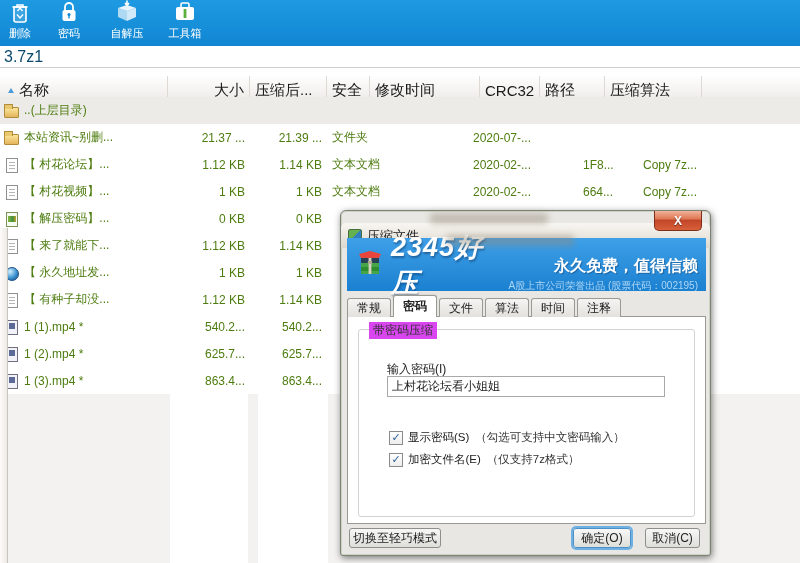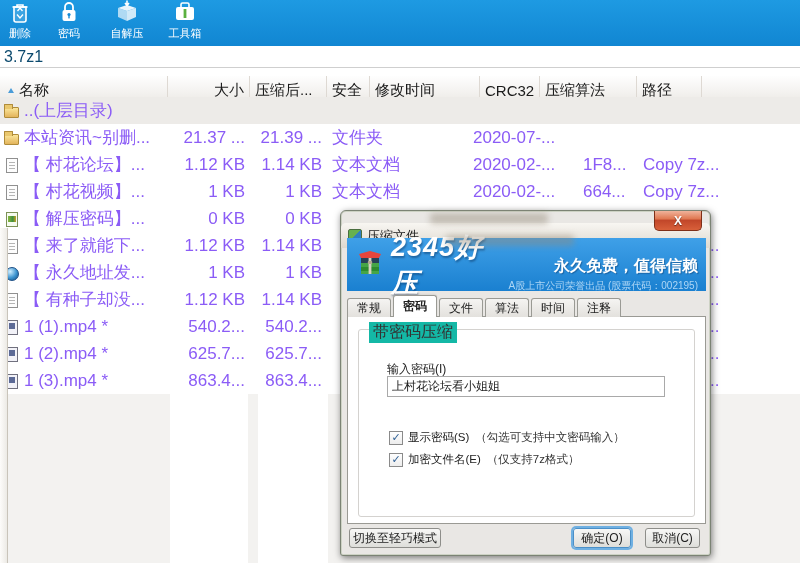--- a/index.html
+++ b/index.html
@@ -27,21 +27,21 @@
   .hc.right{justify-content:flex-end;}
   .sortarrow{width:0;height:0;border-left:3px solid transparent;border-right:3px solid transparent;
     border-bottom:5px solid #4a9cd8;display:inline-block;margin:0 5px 0 3px;}
 
   
   .c-name{width:168px;} .c-size{width:82px;} .c-packed{width:77px;} .c-type{width:98px;}
   .c-sec{width:43px;} .c-time{width:110px;} .c-crc{width:60px;} .c-method{width:97px;} .c-path{width:65px;}
 
   
   .rows{position:absolute;left:0;top:97px;width:800px;}
-  .row{display:flex;height:27px;align-items:center;font-size:17px;color:#8b5cf6;background:#fff;}
+  .row{display:flex;height:27px;align-items:center;font-size:12px;color:#4d7c0f;background:#fff;}
   .row.uprow{background:#edebe8;}
   .cell{box-sizing:border-box;padding:0 5px;white-space:nowrap;overflow:hidden;}
   .cell.right{text-align:right;}
   .namecell{display:flex;align-items:center;padding-left:4px;}
 
   
   .emptyarea{position:absolute;left:0;top:394px;width:800px;height:169px;background:#f3f2f0;}
   .strip{position:absolute;top:0;height:169px;background:#fff;}
   .strip1{left:170px;width:78px;} .strip2{left:258px;width:70px;}
   .left-edge{position:absolute;left:0;top:228px;width:7px;height:335px;
@@ -89,21 +89,21 @@
   .tabsrow{position:absolute;left:6px;top:84px;height:21px;display:flex;align-items:flex-end;z-index:2;}
   .tab{font-size:12px;color:#222;background:linear-gradient(180deg,#f5f4f2,#e3e1dd);
     border:1px solid #9a9a94;border-bottom:none;border-radius:3px 3px 0 0;
     padding:2px 9px 2px 9px;margin-right:2px;position:relative;top:1px;height:14px;line-height:14px;cursor:default;}
   .tab.active{background:#fff;height:17px;line-height:17px;top:1px;z-index:3;font-weight:bold;
     box-shadow:0 -1px 2px rgba(0,0,0,.08);}
   .tabpanel{position:absolute;left:6px;top:105px;width:359px;height:208px;background:#fff;
     border:1px solid #9a9a94;box-sizing:border-box;z-index:1;}
   .groupbox{position:absolute;left:10px;top:12px;width:335px;height:186px;
     border:1px solid #d4d2cf;border-radius:3px;}
-  .grouplabel{position:absolute;left:10px;top:-8px;background:#14b8a6;padding:0 4px;font-size:16px;color:#333;}
+  .grouplabel{position:absolute;left:10px;top:-8px;background:#d946ef;padding:0 4px;font-size:12px;color:#333;}
   .pwlabel{position:absolute;left:28px;top:31px;font-size:12px;color:#222;}
   .pwinput{position:absolute;left:28px;top:46px;width:268px;height:17px;border:1px solid #a9a9a9;
     font-size:12px;font-family:inherit;padding:1px 4px;color:#222;background:#fff;}
   .cbrow{position:absolute;left:30px;display:flex;align-items:center;font-size:11.5px;color:#222;}
   .cb1{top:100px;} .cb2{top:122px;}
   .checkbox{width:12px;height:12px;border:1px solid #8a8a8a;background:linear-gradient(180deg,#fefefe,#ededed);
     display:inline-flex;align-items:center;justify-content:center;margin-right:5px;flex:none;
     font-size:11px;font-weight:bold;color:#2c5e94;line-height:11px;}
   .cbnote{margin-left:6px;color:#333;}
   .dbottom{position:absolute;left:0;bottom:0;width:100%;height:32px;}
@@ -189,25 +189,25 @@
       </div>
     <div class="hc c-sec">
         <span>安全</span>
       </div>
     <div class="hc c-time">
         <span>修改时间</span>
       </div>
     <div class="hc c-crc">
         <span>CRC32</span>
       </div>
+    <div class="hc c-path">
+        <span>路径</span>
+      </div>
     <div class="hc c-method">
         <span>压缩算法</span>
-      </div>
-    <div class="hc c-path">
-        <span>路径</span>
       </div>
   </div>
 
   <div class="rows" id="rows">
     <div class="row uprow">
       <div class="cell c-name namecell">
         <span class="icon folder-up-icon"></span>
         <span>..(上层目录)</span>
       </div>
       <div class="cell c-size right"></div>

